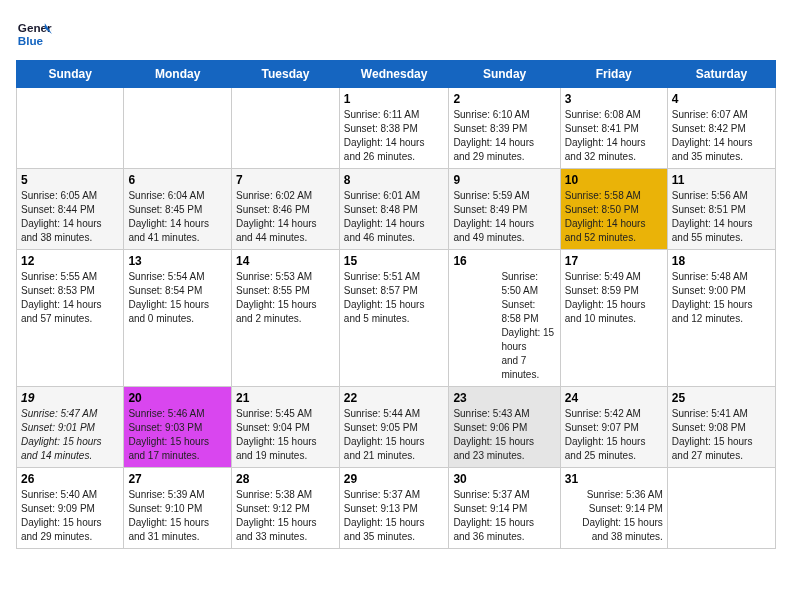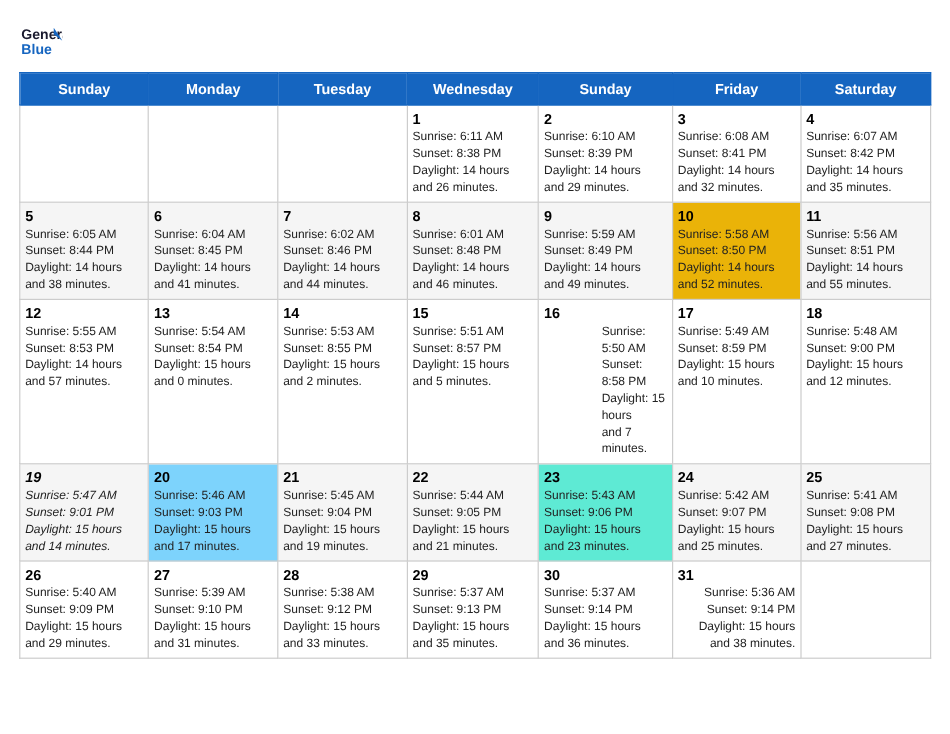--- a/index.html
+++ b/index.html
@@ -242,42 +242,42 @@
         </td>
       </tr>
       <tr>
         <td style="background: rgb(245, 245, 245); font-style: italic;">
           <div class="day-number">19</div>
           <div class="day-info" style="white-space: pre-line;">Sunrise: 5:47 AM
 Sunset: 9:01 PM
 Daylight: 15 hours
 and 14 minutes.</div>
         </td>
-        <td style="background: #7dd3fc;">
+        <td style="background: #d946ef;">
           <div class="day-number">20</div>
           <div class="day-info" style="white-space: pre-line;">Sunrise: 5:46 AM
 Sunset: 9:03 PM
 Daylight: 15 hours
 and 17 minutes.</div>
         </td>
         <td style="background: rgb(245, 245, 245);">
           <div class="day-number">21</div>
           <div class="day-info" style="white-space: pre-line;">Sunrise: 5:45 AM
 Sunset: 9:04 PM
 Daylight: 15 hours
 and 19 minutes.</div>
         </td>
         <td style="background: rgb(245, 245, 245);">
           <div class="day-number">22</div>
           <div class="day-info" style="white-space: pre-line;">Sunrise: 5:44 AM
 Sunset: 9:05 PM
 Daylight: 15 hours
 and 21 minutes.</div>
         </td>
-        <td style="background: #5eead4;">
+        <td style="background: #e5e5e5;">
           <div class="day-number">23</div>
           <div class="day-info" style="white-space: pre-line;">Sunrise: 5:43 AM
 Sunset: 9:06 PM
 Daylight: 15 hours
 and 23 minutes.</div>
         </td>
         <td style="background: rgb(245, 245, 245);">
           <div class="day-number">24</div>
           <div class="day-info" style="white-space: pre-line;">Sunrise: 5:42 AM
 Sunset: 9:07 PM

